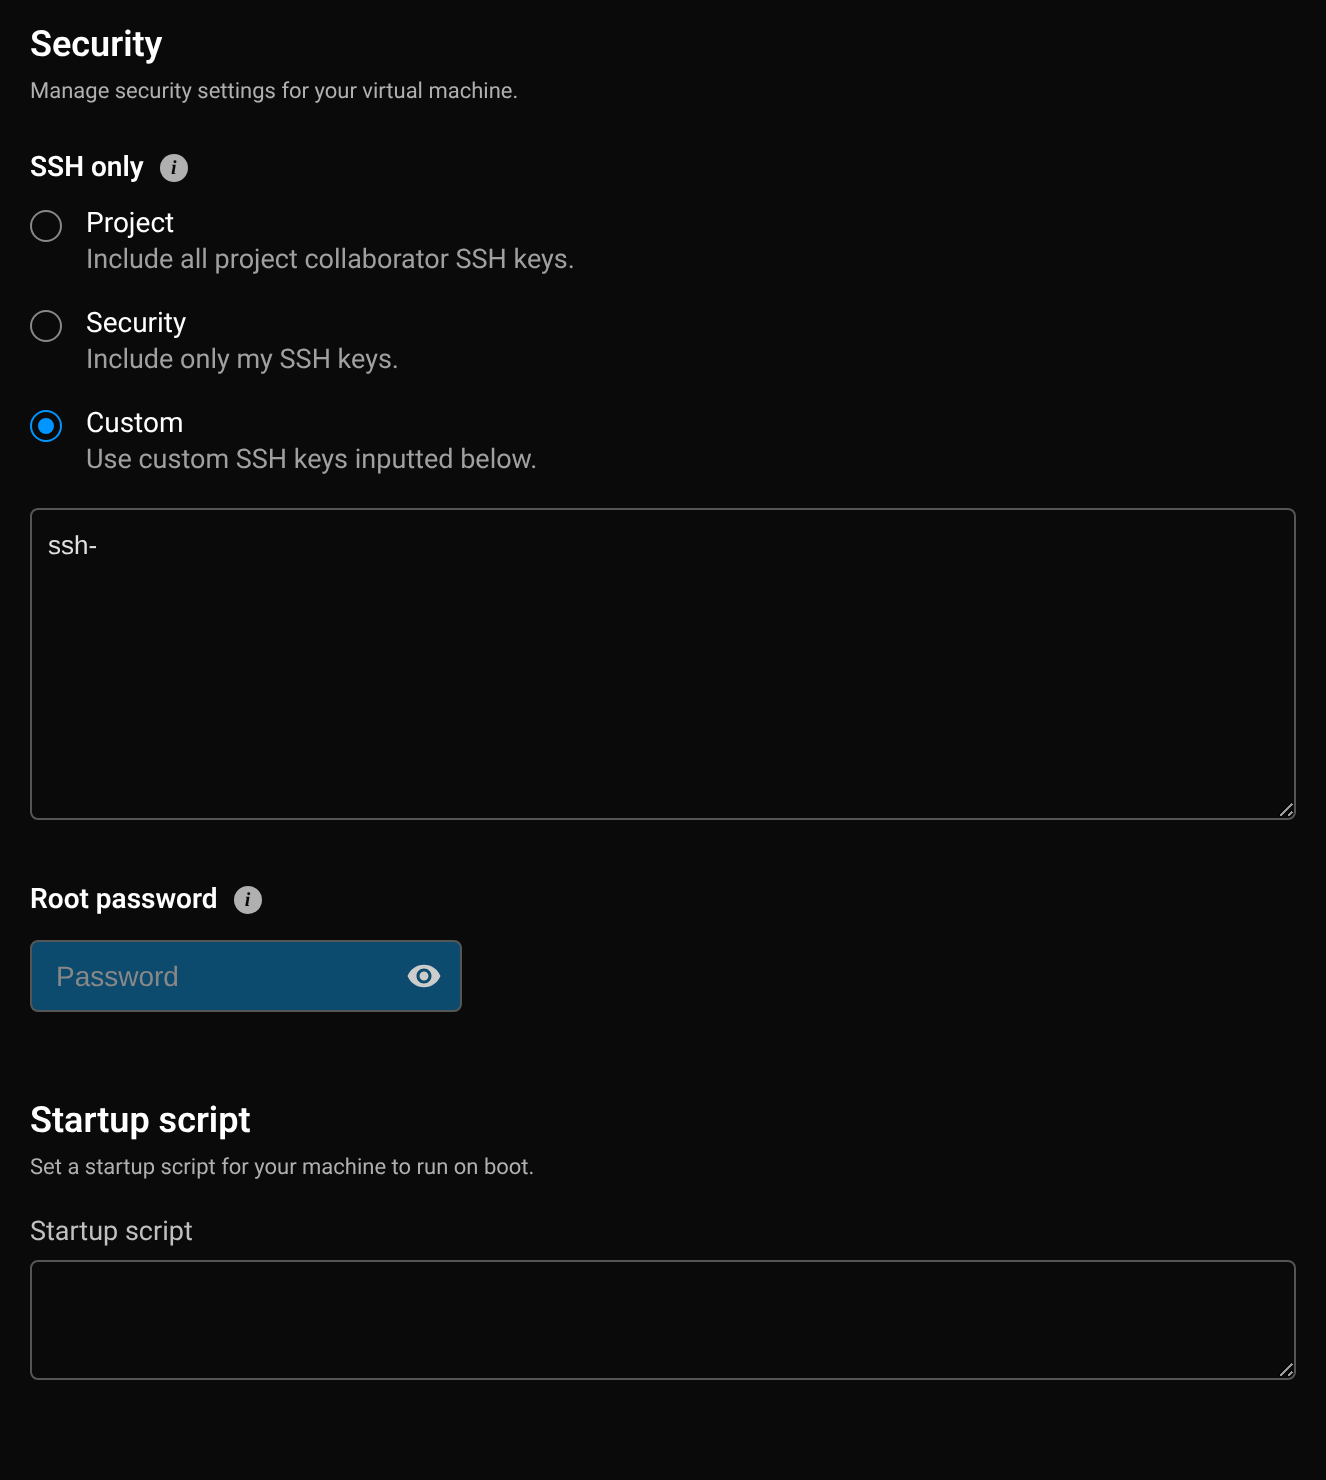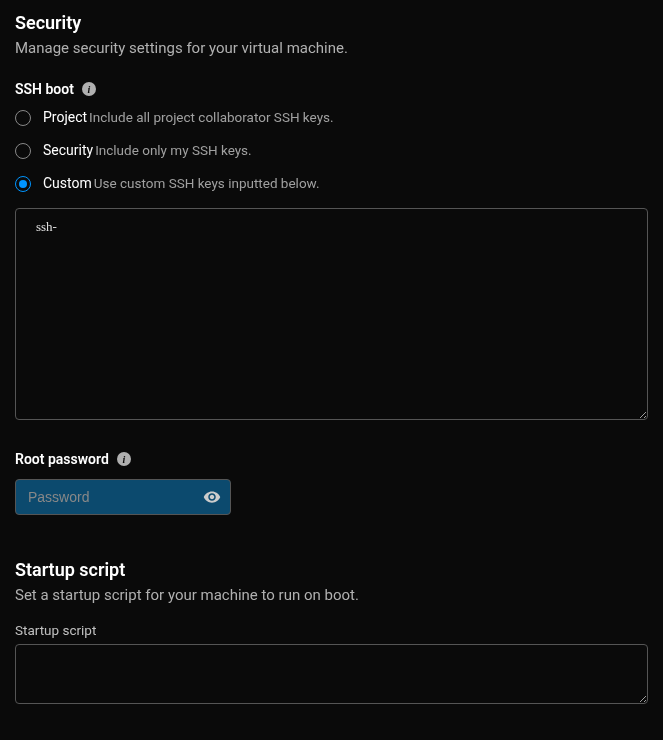--- a/index.html
+++ b/index.html
@@ -18,21 +18,21 @@
       overflow: hidden;
     }
     .section-title {
       font-weight: 600;
       font-size: 18px;
       color: #ffffff;
       margin-bottom: 6px;
     }
     .section-desc {
       color: #b0b0b0;
-      font-size: 15px;
+      font-size: 11px;
       margin-bottom: 24px;
     }
     .field-label-row {
       display: flex;
       align-items: center;
       gap: 8px;
       margin-bottom: 12px;
     }
     .field-label {
       font-weight: 600;
@@ -84,40 +84,40 @@
       top: 50%;
       left: 50%;
       transform: translate(-50%, -50%);
       width: 8px;
       height: 8px;
       border-radius: 50%;
       background: #0095ff;
     }
     .radio-text {
       display: flex;
-      flex-direction: row;
+      flex-direction: column;
       gap: 2px;
     }
     .radio-title {
       color: #ffffff;
       font-size: 14px;
     }
     .radio-desc {
       color: #a0a0a0;
       font-size: 13.5px;
     }
     .ssh-textarea {
       width: 100%;
-      height: 212px;
+      height: 156px;
       background: #0a0a0a;
       border: 1px solid #555;
       border-radius: 4px;
       color: #e0e0e0;
-      padding: 10px 20px;
-      font-family: Liberation Serif, serif;
+      padding: 10px 8px;
+      font-family: Liberation Sans, sans-serif;
       font-size: 13px;
       resize: both;
       outline: none;
     }
     .root-pw-section {
       margin-top: 28px;
     }
     .password-wrapper {
       position: relative;
       width: 216px;
@@ -173,21 +173,21 @@
 </head>
 <body>
 
 <div>
   <div class="section-title">Security</div>
   <div class="section-desc">Manage security settings for your virtual machine.</div>
 </div>
 
 <div>
   <div class="field-label-row">
-    <span class="field-label">SSH boot</span>
+    <span class="field-label">SSH only</span>
     <span class="info-icon">i</span>
   </div>
 
   <div class="radio-group">
     <div class="radio-option">
       <div class="radio-circle"></div>
       <div class="radio-text">
         <div class="radio-title">Project</div>
         <div class="radio-desc">Include all project collaborator SSH keys.</div>
       </div>

